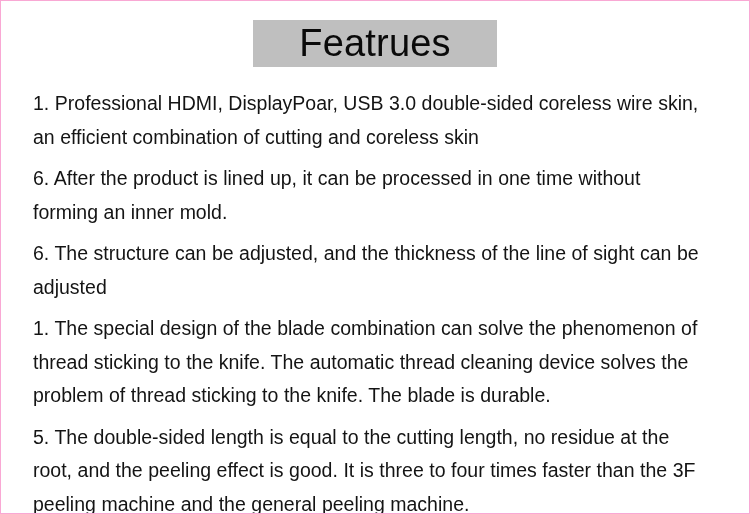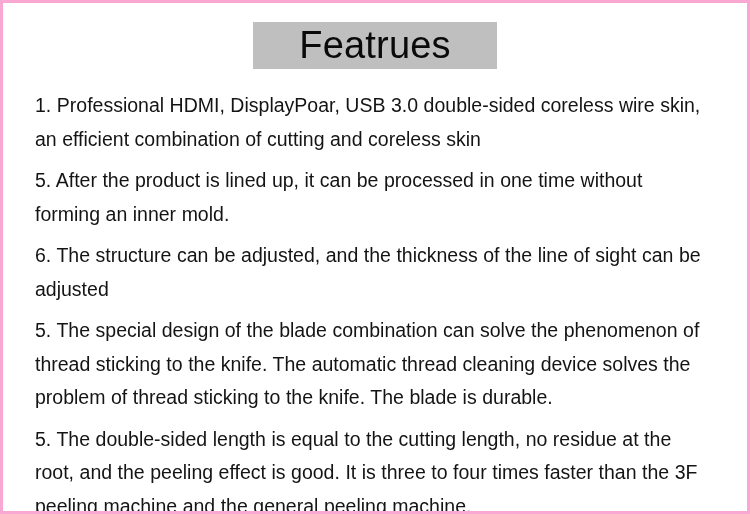--- a/index.html
+++ b/index.html
@@ -12,21 +12,21 @@
     background: #ffffff;
     font-family: "Liberation Sans", sans-serif;
     overflow: hidden;
   }
   .page {
     position: relative;
     box-sizing: border-box;
     width: 750px;
     height: 514px;
     background: #ffffff;
-    border: 3px solid #f9a8d4;
+    border: 1px solid #f9a8d4;
     overflow: hidden;
   }
   .title-wrap {
     width: 100%;
     text-align: center;
     margin: 0;
     padding: 0;
     position: absolute;
     top: 19px;
     left: 0;
@@ -64,19 +64,19 @@
 <body>
 
 <div class="page">
 
   <div class="title-wrap">
     <span class="title-box">Featrues</span>
   </div>
 
   <div class="features">
     <p class="feature-item">1. Professional HDMI, DisplayPoar, USB 3.0 double-sided coreless wire skin, an efficient combination of cutting and coreless skin</p>
-    <p class="feature-item">5. After the product is lined up, it can be processed in one time without forming an inner mold.</p>
+    <p class="feature-item">6. After the product is lined up, it can be processed in one time without forming an inner mold.</p>
     <p class="feature-item">6. The structure can be adjusted, and the thickness of the line of sight can be adjusted</p>
-    <p class="feature-item">5. The special design of the blade combination can solve the phenomenon of thread sticking to the knife. The automatic thread cleaning device solves the problem of thread sticking to the knife. The blade is durable.</p>
+    <p class="feature-item">1. The special design of the blade combination can solve the phenomenon of thread sticking to the knife. The automatic thread cleaning device solves the problem of thread sticking to the knife. The blade is durable.</p>
     <p class="feature-item">5. The double-sided length is equal to the cutting length, no residue at the root, and the peeling effect is good. It is three to four times faster than the 3F peeling machine and the general peeling machine.</p>
   </div>
 
 </div>
 
 </body></html>

